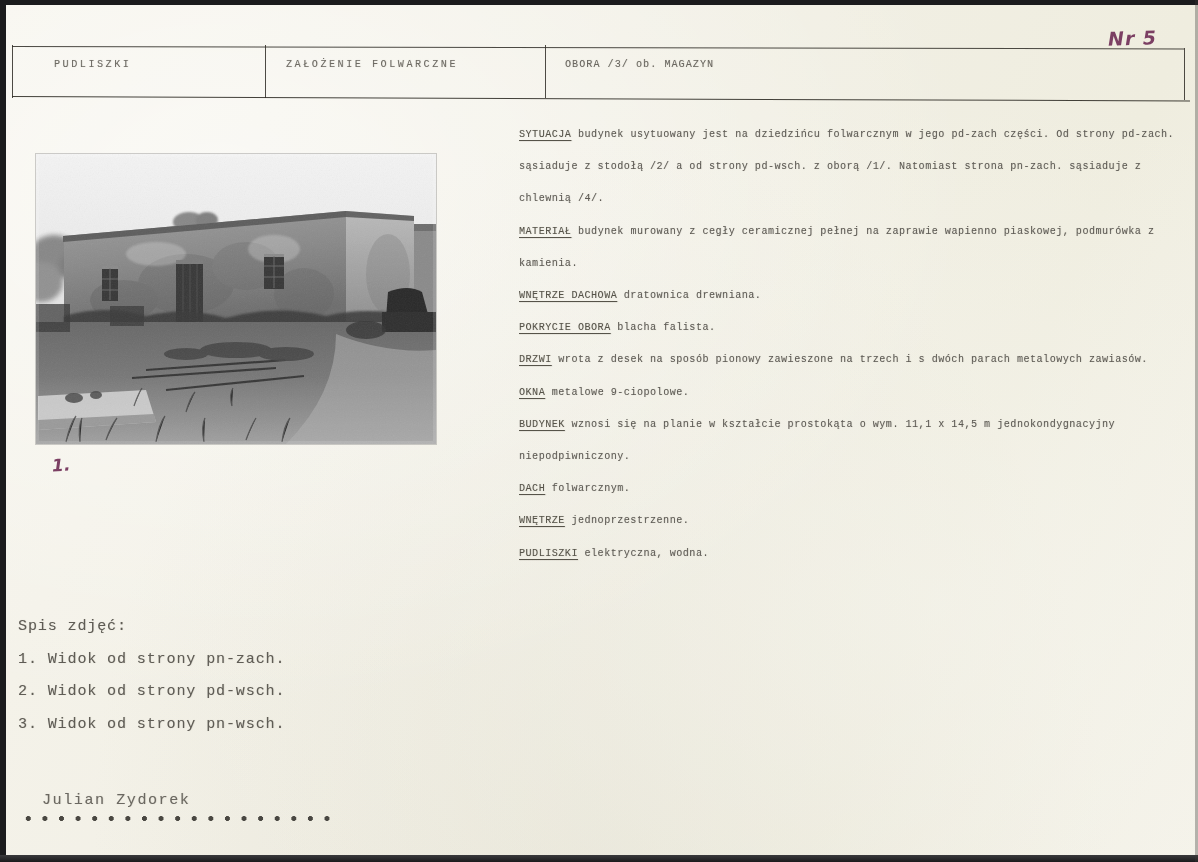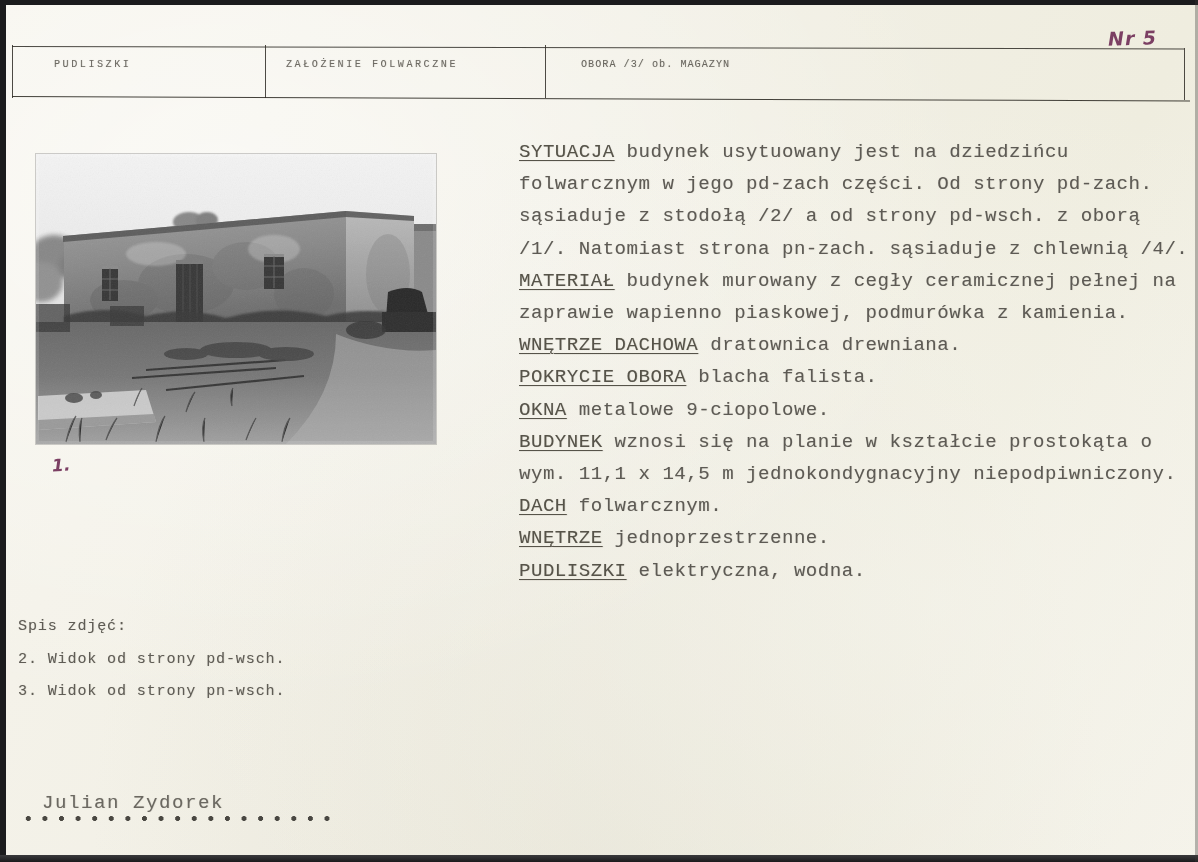--- a/index.html
+++ b/index.html
@@ -71,21 +71,21 @@
     top: 15px;
     font-size: 10px;
     letter-spacing: 2.6px;
     color: #6d6a63;
     white-space: nowrap;
     text-shadow: 0 0 0.6px rgba(90,87,80,0.45);
     text-align: center;
   }
   .hcell.c1 { left: 42px;  }
   .hcell.c2 { left: 274px; }
-  .hcell.c3 { left: 553px; letter-spacing: 1.1px; color: #6a6760; margin-left: 16px; }
+  .hcell.c3 { left: 553px; letter-spacing: 1.1px; color: #6a6760; }
 
   
   #card-number {
     position: absolute;
     left: 1108px;
     top: 27px;
     font-family: "DejaVu Sans", sans-serif;
     font-size: 19px;
     font-weight: 700;
     font-style: italic;
@@ -141,21 +141,21 @@
   #signature-block {
     position: absolute;
     left: 20px;
     top: 792px;
     width: 330px;
   }
   #signature-name {
     position: absolute;
     left: 22px;
     top: 0px;
-    font-size: 19px;
+    font-size: 15px;
     letter-spacing: 1.6px;
     color: #6b6861;
     white-space: nowrap;
     text-align: right;
   }
   #signature-line {
     position: absolute;
     left: 0px;
     top: 22px;
     width: 316px;
@@ -163,23 +163,23 @@
     background-image: radial-gradient(circle, #3a3833 0 2.2px, rgba(0,0,0,0) 2.6px);
     background-size: 16.6px 9px;
     background-repeat: repeat-x;
     opacity: 0.92;
   }
 
   
   #description {
     position: absolute;
     left: 519px;
-    top: 136px;
+    top: 119px;
     width: 672px;
-    font-size: 19px;
+    font-size: 10px;
     color: #5d5a54;
     letter-spacing: 0.55px;
     line-height: 32.2px;
   }
   #description .entry { display: block; }
   #description .lead {
     text-decoration: underline;
     text-underline-offset: 3px;
     text-decoration-thickness: 1.4px;
     color: #565349;
@@ -353,20 +353,21 @@
       <rect x="0" y="0" width="400" height="290" filter="url(#grainF)" opacity="0.55"></rect>
 
       <rect x="0" y="0" width="400" height="290" fill="none" stroke="#ffffff" stroke-width="6" opacity="0.12"></rect>
     </svg>
   </div>
 
   <div id="photo-caption">1.</div>
 
   <div id="photo-list">
     <span class="ptitle typed">Spis zdjęć:</span>
+    <span class="pitem typed">1. Widok od strony pn-zach.</span>
     <span class="pitem typed">2. Widok od strony pd-wsch.</span>
     <span class="pitem typed">3. Widok od strony pn-wsch.</span>
   </div>
 
   <div id="signature-block">
     <div id="signature-name" class="typed">Julian Zydorek</div>
     <div id="signature-line"></div>
   </div>
 
   <div id="description" class="typed">
@@ -376,20 +377,23 @@
     <span class="entry">
       <span class="lead">MATERIAŁ</span><span>  budynek murowany z cegły ceramicznej pełnej na zaprawie wapienno piaskowej, podmurówka z kamienia.</span>
     </span>
     <span class="entry">
       <span class="lead">WNĘTRZE DACHOWA</span><span>  dratownica drewniana.</span>
     </span>
     <span class="entry">
       <span class="lead">POKRYCIE OBORA</span><span> blacha falista.</span>
     </span>
     <span class="entry">
+      <span class="lead">DRZWI</span><span>  wrota z desek na sposób pionowy zawieszone na trzech i s dwóch parach metalowych zawiasów.</span>
+    </span>
+    <span class="entry">
       <span class="lead">OKNA</span><span> metalowe 9-ciopolowe.</span>
     </span>
     <span class="entry">
       <span class="lead">BUDYNEK</span><span> wznosi się na planie w kształcie prostokąta o wym. 11,1 x 14,5 m jednokondygnacyjny niepodpiwniczony.</span>
     </span>
     <span class="entry">
       <span class="lead">DACH</span><span> folwarcznym.</span>
     </span>
     <span class="entry">
       <span class="lead">WNĘTRZE</span><span> jednoprzestrzenne.</span>

